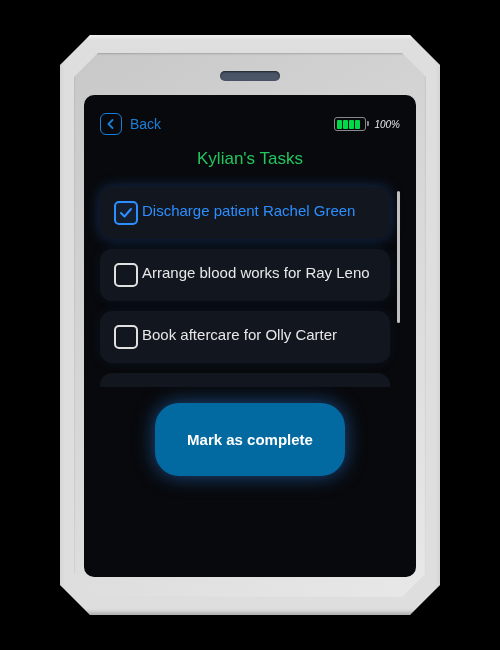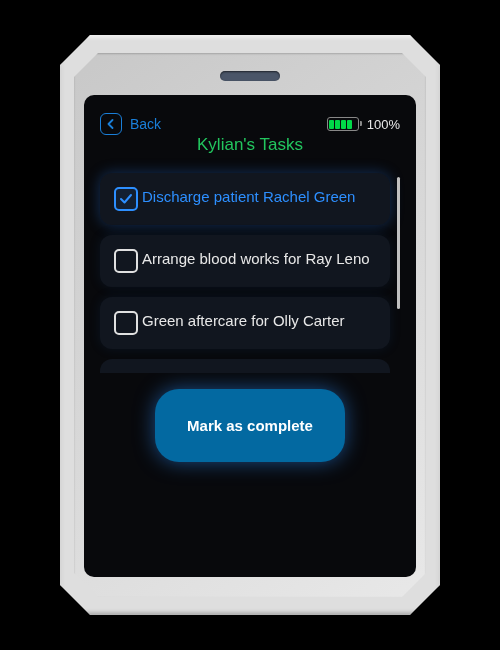--- a/index.html
+++ b/index.html
@@ -68,20 +68,21 @@
       border-radius: 10px;
       padding: 18px 16px;
       position: relative;
       overflow: hidden;
     }
     
     .status-bar {
       display: flex;
       justify-content: space-between;
       align-items: center;
+      margin-bottom: 14px;
     }
     
     .back-btn {
       display: flex;
       align-items: center;
       gap: 8px;
       color: #1a7fd9;
       font-size: 14px;
       cursor: pointer;
     }
@@ -99,21 +100,22 @@
     .back-icon svg {
       width: 10px;
       height: 10px;
     }
     
     .battery-group {
       display: flex;
       align-items: center;
       gap: 8px;
       color: #e8e8e8;
-      font-size: 13px;
+      font-size: 10px;
+      font-style: italic;
     }
     
     .battery-icon {
       width: 32px;
       height: 14px;
       border: 1.5px solid #888;
       border-radius: 3px;
       position: relative;
       padding: 1.5px;
       display: flex;
@@ -280,21 +282,21 @@
           <span class="checkbox">
             
           </span>
           <span class="task-label">Arrange blood works for Ray Leno</span>
         </div>
 
         <div class="task-item">
           <span class="checkbox">
             
           </span>
-          <span class="task-label">Green aftercare for Olly Carter</span>
+          <span class="task-label">Book aftercare for Olly Carter</span>
         </div>
 
         <div class="task-peek"></div>
       </div>
 
       <button class="complete-btn">Mark as complete</button>
 
     </div>
   </div>
 </div>

